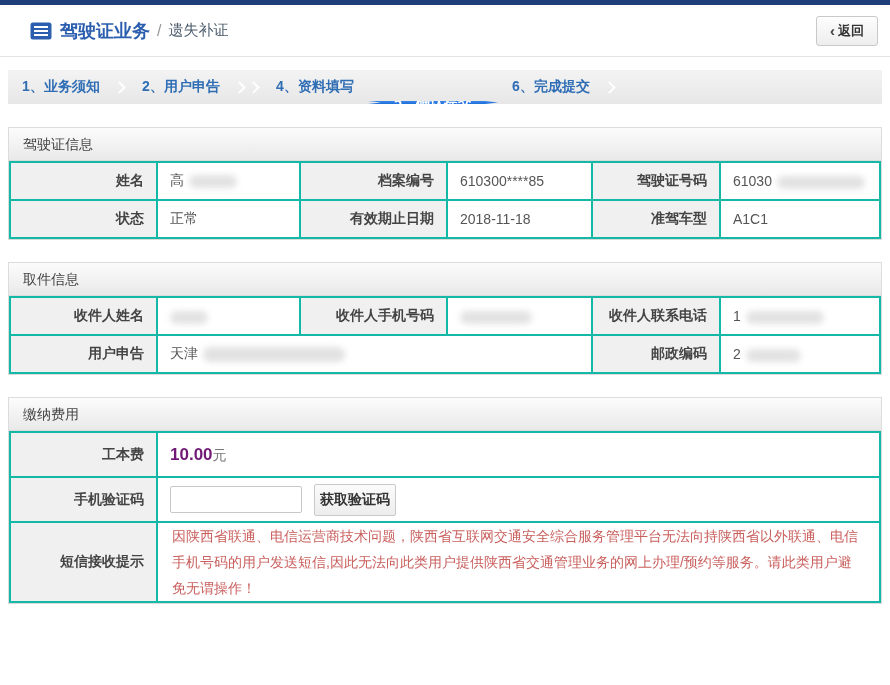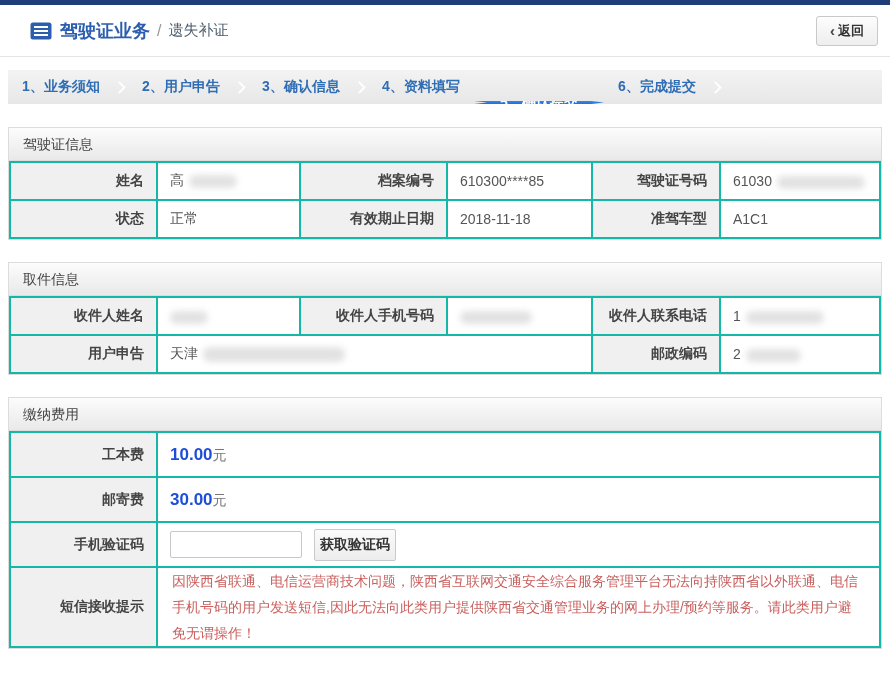--- a/index.html
+++ b/index.html
@@ -41,21 +41,21 @@
   td { border:2px solid #14b8a6; font-size:14px; height:38px; padding:0 12px; }
   td.lbl { background:#f0f0f0; text-align:right; font-weight:bold; color:#444; }
   td.val { background:#fff; color:#555; text-align:left; }
   .c1{width:147px} .c2{width:143px} .c3{width:147px} .c4{width:145px} .c5{width:128px}
 
   .redact { display:inline-block; height:13px; background:#e2e2e2; border-radius:7px;
     filter:blur(3px); vertical-align:middle; margin-left:5px; }
 
   
   .fee td { height:45px; }
-  .amount { color:#1d4ed8; font-weight:bold; font-size:17px; }
+  .amount { color:#701a75; font-weight:bold; font-size:17px; }
   .unit { color:#777; font-size:14px; }
   .codeinput { width:132px; height:27px; border:1px solid #c8c8c8; border-radius:2px;
     padding:0 6px; font-size:14px; vertical-align:middle; }
   .codebtn { margin-left:8px; background:linear-gradient(#fbfbfb,#ededed);
     border:1px solid #c9c9c9; border-radius:2px; padding:6px 5px; font-size:14px;
     font-weight:bold; color:#333; cursor:pointer; vertical-align:middle; }
   td.notice { color:#c9605e; font-size:14px; line-height:26px; padding:0 14px;
     height:auto; }
 </style>
 </head>
@@ -81,21 +81,20 @@
 
 <div class="steps">
   <div class="step">1、业务须知</div>
   <div class="stepsep">
       <i class="chevline"></i>
     </div>
   <div class="step">2、用户申告</div>
   <div class="stepsep">
       <i class="chevline"></i>
     </div>
-  <div class="step">3、确认信息</div>
   <div class="stepsep">
       <i class="chevline"></i>
     </div>
   <div class="step">4、资料填写</div>
   <div class="step active">5、确认提交</div>
   <div class="step">6、完成提交</div>
   <div class="stepsep">
       <i class="chevline"></i>
     </div>
   <div class="stepfill"></div>
@@ -149,24 +148,20 @@
 
 <div class="section">
   <div class="sectitle">缴纳费用</div>
   <table class="fee">
     <tbody>
         <tr>
       <td class="lbl c1">工本费</td>
       <td class="val" colspan="5"><span class="amount">10.00</span><span class="unit">元</span></td>
     </tr>
     <tr>
-      <td class="lbl c1">邮寄费</td>
-      <td class="val" colspan="5"><span class="amount">30.00</span><span class="unit">元</span></td>
-    </tr>
-    <tr>
       <td class="lbl c1">手机验证码</td>
       <td class="val" colspan="5">
         <input class="codeinput" type="text" value="" style="">
         <button class="codebtn">获取验证码</button>
       </td>
     </tr>
     <tr>
       <td class="lbl c1">短信接收提示</td>
       <td class="val notice" colspan="5">因陕西省联通、电信运营商技术问题，陕西省互联网交通安全综合服务管理平台无法向持陕西省以外联通、电信手机号码的用户发送短信,因此无法向此类用户提供陕西省交通管理业务的网上办理/预约等服务。请此类用户避免无谓操作！</td>
     </tr>

